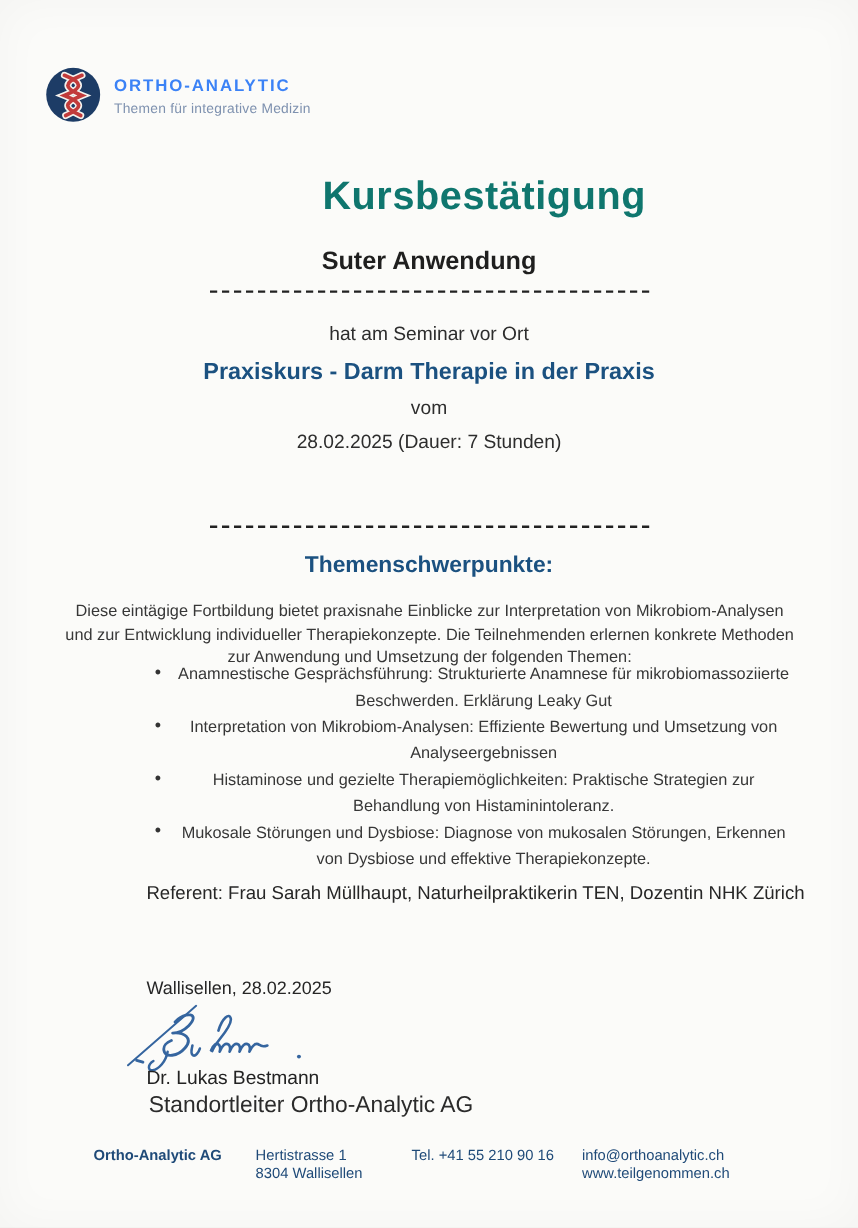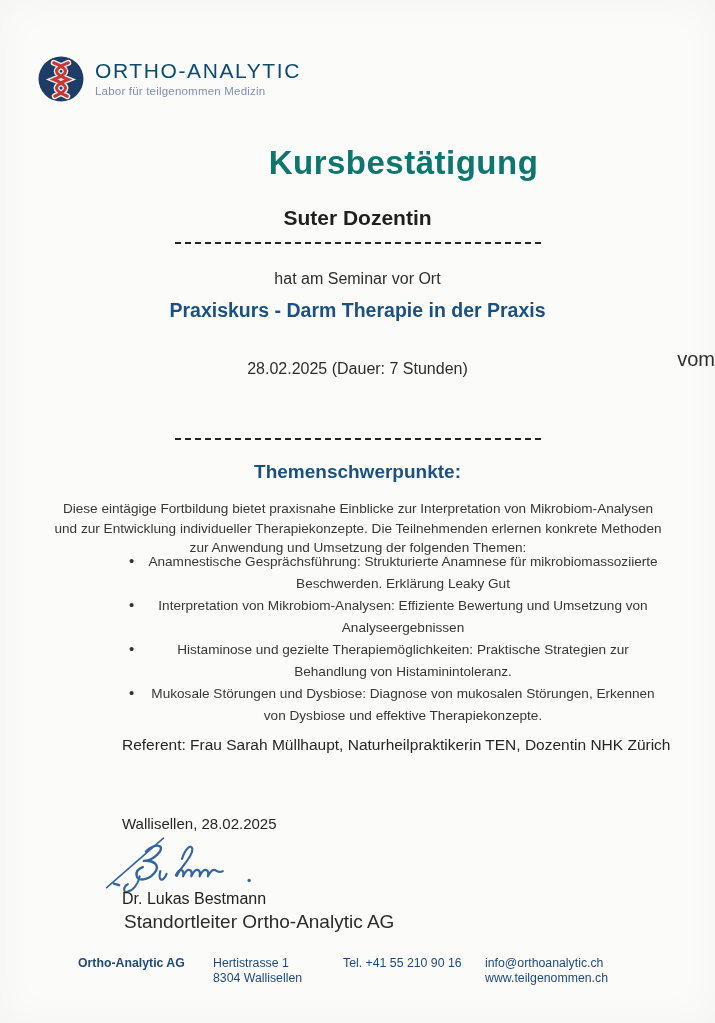--- a/index.html
+++ b/index.html
@@ -3,33 +3,33 @@
 <meta charset="utf-8">
 <style>
   html,body{margin:0;padding:0;}
   body{width:715px;height:1023px;background:#e9e9e7;font-family:"Liberation Sans","DejaVu Sans",sans-serif;}
   .page{position:relative;width:715px;height:1023px;background:#fbfbf9;overflow:hidden;
         box-shadow:inset 0 0 40px rgba(0,0,0,0.03);}
   
   .logo{position:absolute;left:38px;top:56px;display:flex;align-items:flex-start;}
   .logo-mark{width:46px;height:46px;flex:0 0 auto;}
   .logo-text{margin-left:11px;padding-top:4px;}
-  .brand-name{font-size:21px;font-weight:400;letter-spacing:1.6px;color:#0c4a6e;line-height:22px;}
+  .brand-name{font-size:14px;font-weight:700;letter-spacing:1.6px;color:#3b82f6;line-height:22px;}
   .brand-tagline{font-size:11.5px;color:#7e91af;letter-spacing:0.2px;margin-top:3px;}
   
   .cline{position:absolute;left:0;width:715px;text-align:center;color:#2d2d2d;}
   .title{top:144px;font-size:33px;font-weight:700;color:#0f766e;letter-spacing:0.5px;padding-left:46px;}
   .participant{top:206px;font-size:21px;font-weight:700;color:#1f1f1f;}
   .divider{position:absolute;left:50%;transform:translateX(-50%);width:366px;height:0;
            border-top:2.5px dashed #222;}
   .div1{top:242px;}
   .div2{top:438px;}
   .hat{top:270px;font-size:16px;}
   .course{top:299px;font-size:19.5px;font-weight:700;color:#1b5180;}
-  .vom{top:348px;font-size:20px;text-align:right;}
+  .vom{top:332px;font-size:16px;}
   .datum{top:360px;font-size:16px;}
   .teil{top:394px;font-size:16px;}
   .topics-heading{top:461px;font-size:19px;font-weight:700;color:#1b5180;}
   .topics-intro{position:absolute;top:499px;left:53px;width:610px;text-align:center;
                 font-size:13.6px;line-height:19.5px;color:#373737;}
   .bullets{position:absolute;top:551px;left:127px;width:533px;margin:0;padding:0;list-style:none;
            font-size:13.6px;line-height:21.5px;color:#373737;text-align:center;}
   .bullets li{padding-left:19px;position:relative;margin-bottom:1px;}
   .bullets li::before{content:"•";position:absolute;left:2px;top:-1px;font-size:15px;color:#333;}
   .referent{position:absolute;top:733px;left:122px;width:552px;font-size:15.5px;line-height:23px;color:#262626;}
@@ -57,26 +57,26 @@
         <g fill="none" stroke-linecap="round">
           <path d="M15,6.5 C30,12.5 30,16.5 15,22.5 C30,28.5 30,32.5 16,38.5" stroke="#f4f2ee" stroke-width="5.6"></path>
           <path d="M29,6.5 C14,12.5 14,16.5 29,22.5 C14,28.5 14,32.5 28,38.5" stroke="#f4f2ee" stroke-width="5.6"></path>
           <path d="M15,6.5 C30,12.5 30,16.5 15,22.5 C30,28.5 30,32.5 16,38.5" stroke="#c23b3b" stroke-width="3"></path>
           <path d="M29,6.5 C14,12.5 14,16.5 29,22.5 C14,28.5 14,32.5 28,38.5" stroke="#c23b3b" stroke-width="3"></path>
         </g>
       </svg>
     </span>
     <span class="logo-text">
       <div class="brand-name">ORTHO-ANALYTIC</div>
-      <div class="brand-tagline">Labor für teilgenommen Medizin</div>
+      <div class="brand-tagline">Themen für integrative Medizin</div>
     </span>
   </div>
 
   <div class="cline title">Kursbestätigung</div>
-  <div class="cline participant">Suter Dozentin</div>
+  <div class="cline participant">Suter Anwendung</div>
   <div class="divider div1"></div>
 
   <div class="cline hat">hat am Seminar vor Ort</div>
   <div class="cline course">Praxiskurs - Darm Therapie in der Praxis</div>
   <div class="cline vom">vom</div>
   <div class="cline datum">28.02.2025 (Dauer: 7 Stunden)</div>
   <div class="divider div2"></div>
 
   <div class="cline topics-heading">Themenschwerpunkte:</div>
   <div class="topics-intro">Diese eintägige Fortbildung bietet praxisnahe Einblicke zur Interpretation von Mikrobiom-Analysen und zur Entwicklung individueller Therapiekonzepte. Die Teilnehmenden erlernen konkrete Methoden zur Anwendung und Umsetzung der folgenden Themen:</div>

